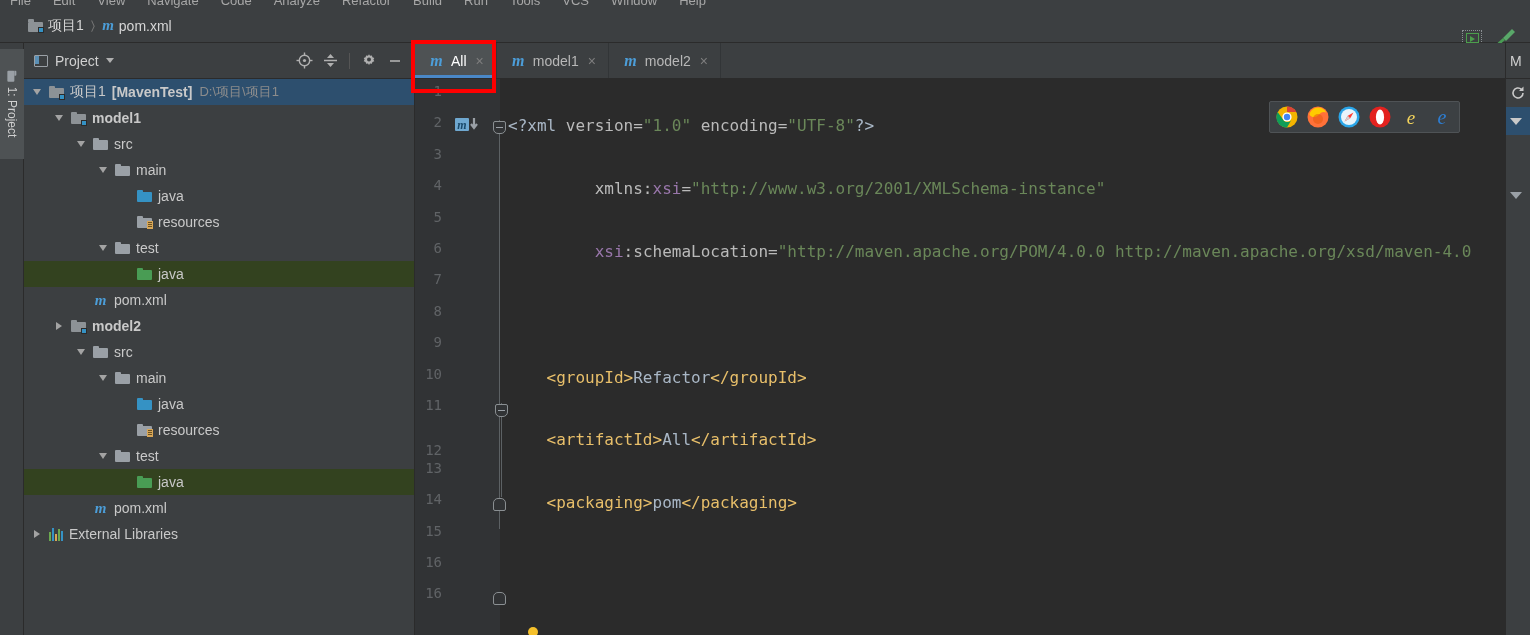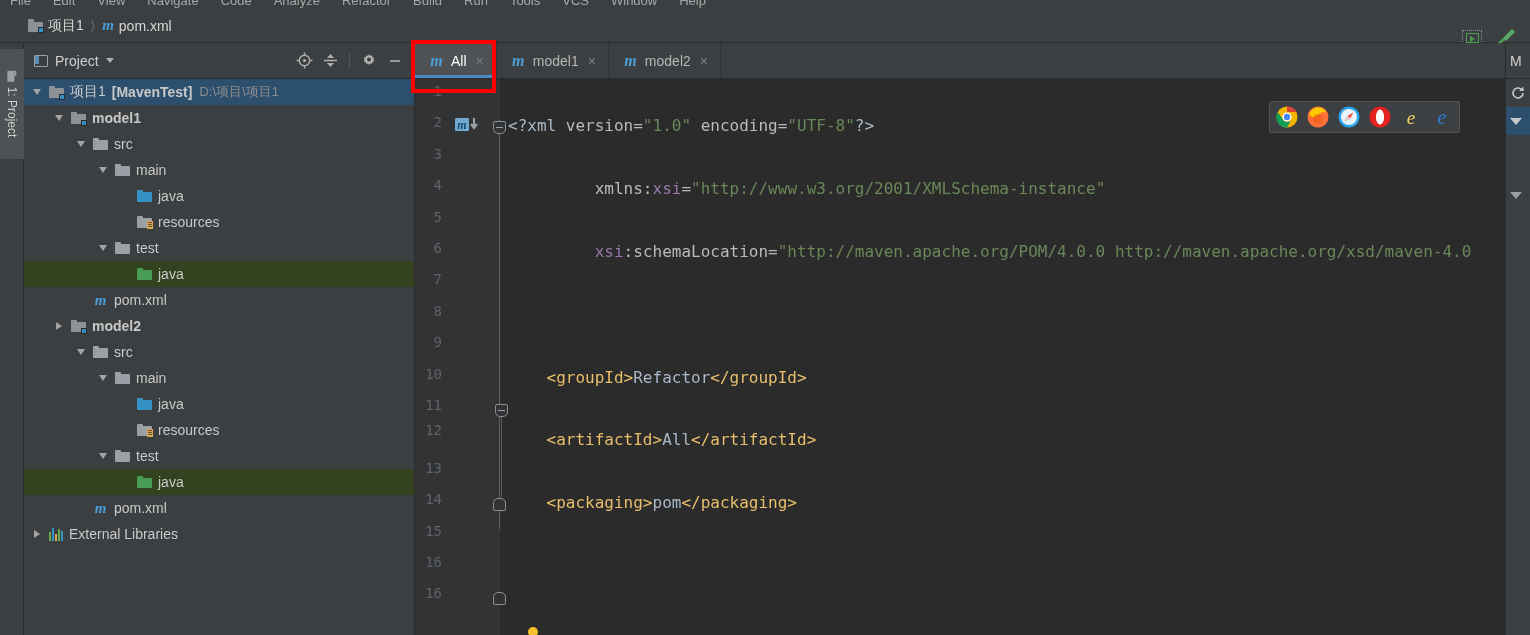--- a/index.html
+++ b/index.html
@@ -521,21 +521,21 @@
         <span class="lnum" style="top: 35.4px;">2</span>
         <span class="lnum" style="top: 66.8px;">3</span>
         <span class="lnum" style="top: 98.2px;">4</span>
         <span class="lnum" style="top: 129.6px;">5</span>
         <span class="lnum" style="top: 161px;">6</span>
         <span class="lnum" style="top: 192.4px;">7</span>
         <span class="lnum" style="top: 223.8px;">8</span>
         <span class="lnum" style="top: 255.2px;">9</span>
         <span class="lnum" style="top: 286.6px;">10</span>
         <span class="lnum" style="top: 318px;">11</span>
-        <span class="lnum" style="top: 343px; text-align: right;">12</span>
+        <span class="lnum" style="top: 363px; text-align: right;">12</span>
         <span class="lnum" style="top: 380.8px;">13</span>
         <span class="lnum" style="top: 412.2px;">14</span>
         <span class="lnum" style="top: 443.6px;">15</span>
         <span class="lnum" style="top: 475px;">16</span>
         <span class="lnum" style="top: 506.4px;">16</span>
         <div class="foldstrip">
           <span class="foldline" style="top: 41.4px; height: 408.2px;"></span>
           <span class="foldline" style="left: 8px; top: 324px; height: 94.2px;"></span>
           <span class="foldmark topm" style="top: 42.4px;">
             <i></i>

